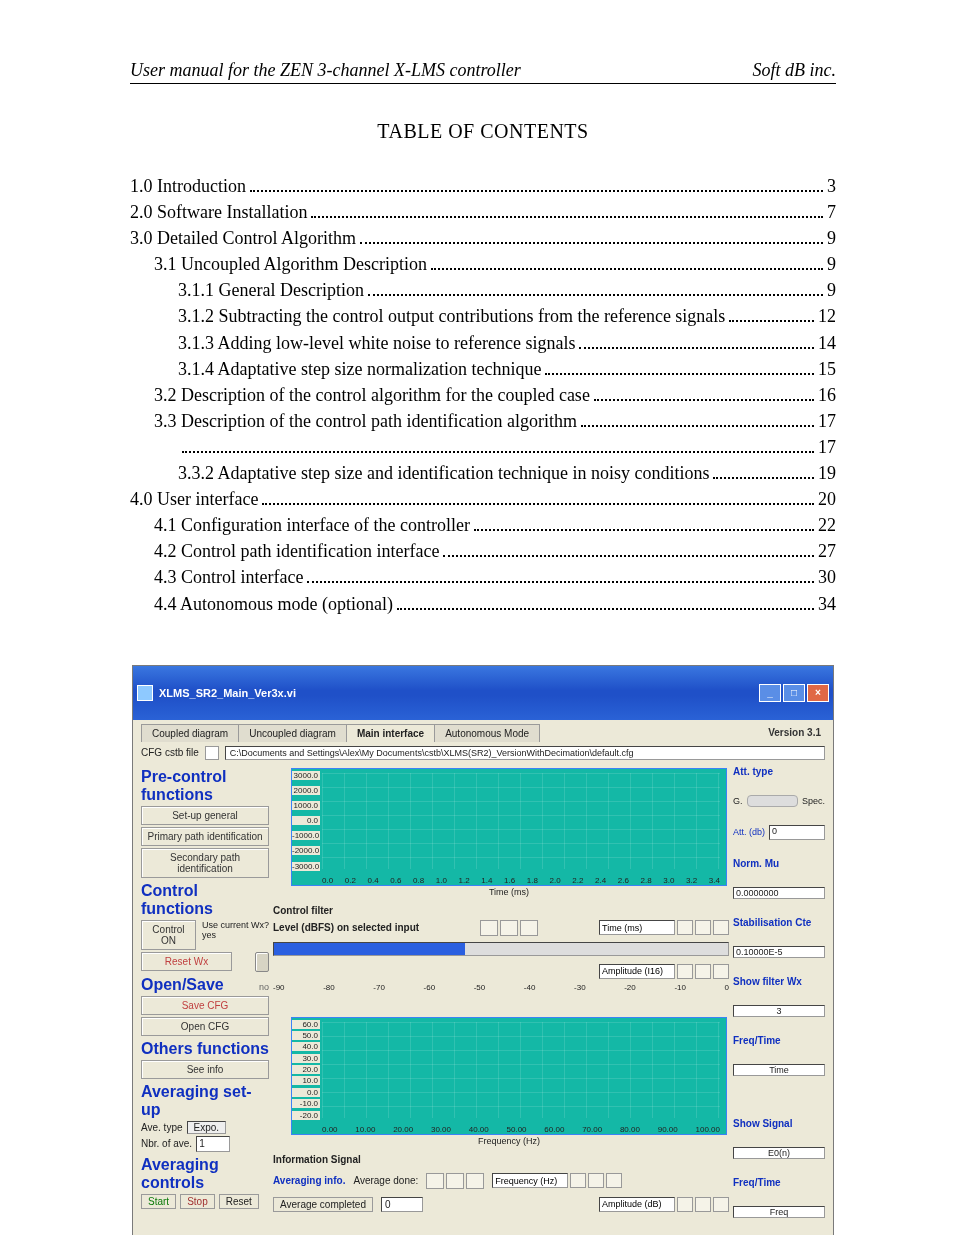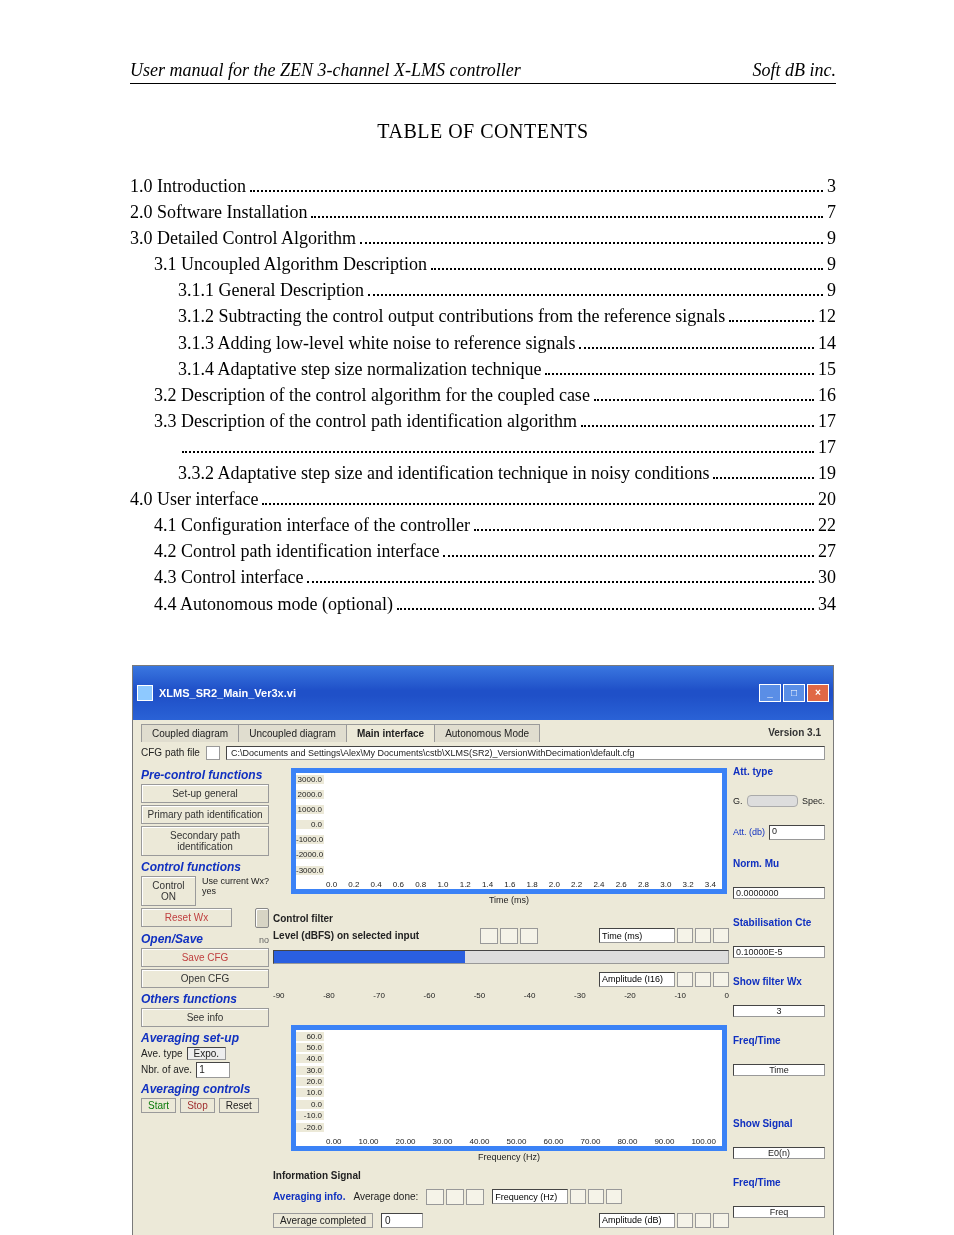--- a/index.html
+++ b/index.html
@@ -93,37 +93,37 @@
     margin-right:-1px;
   }
   .tab.active { background:#ece9d8; font-weight:bold; }
   .version-label { font-size:10px; font-weight:bold; color:#333; padding-right:4px;}
 
   .cfg-row { display:flex; align-items:center; gap:6px; padding:4px 8px; font-size:10px;}
   .cfg-path { flex:1; background:#fff; border:1px inset #999; padding:1px 4px; font-size:9px; overflow:hidden; white-space:nowrap;}
 
   .main-area { display:flex; padding:2px 8px 6px 8px; gap:4px; }
   .sidebar { width:128px; display:flex; flex-direction:column; gap:2px; }
-  .section-label { color:#1030c0; font-weight:bold; font-size:12px; margin-top:2px;font-style:italic; }
+  .section-label { color:#1030c0; font-weight:bold; font-size:16px; margin-top:2px; }
   .sb-btn {
     background:#ece9d8; border:1px solid #9a9a9a; padding:3px 4px; text-align:center;
     font-size:10px; color:#333; box-shadow: inset 1px 1px 0 #fff;
   }
   .sb-btn.tall { line-height:1.1; }
   .use-current { font-size:9px; text-align:left; margin-left:2px; }
   .small-input { width:28px; height:14px; background:#fff; border:1px inset #999; }
   .ave-row { display:flex; align-items:center; gap:4px; font-size:10px;}
   .ave-btns { display:flex; gap:4px; }
   .ave-btn { border:1px solid #9a9a9a; padding:1px 6px; font-size:10px; background:#ece9d8;}
   .ave-btn.green { color:#0a7a0a; }
   .ave-btn.red { color:#a03030; }
 
   .center-col { flex:1; display:flex; flex-direction:column; gap:4px; }
   .plot-box {
-    background:#ffffff; position:relative; height:116px; border:5px solid #3b82f6;
+    background:#14b8a6; position:relative; height:116px; border:1px solid #3b82f6;
   }
   .plot-grid { position:absolute; left:30px; right:6px; top:4px; bottom:16px;
     background-image: linear-gradient(to right, rgba(255,255,255,0.12) 1px, transparent 1px),
                       linear-gradient(to bottom, rgba(255,255,255,0.12) 1px, transparent 1px);
     background-size: 22px 14px;
   }
   .plot-yticks { position:absolute; left:0; top:2px; bottom:14px; width:28px; display:flex; flex-direction:column; justify-content:space-between; font-size:8px; text-align:right; color:#222;}
   .plot-yticks span { background:#ece9d8; padding-right:2px;}
   .plot-xticks { position:absolute; left:30px; right:6px; bottom:0; display:flex; justify-content:space-between; font-size:8px; color:#222;}
   .plot-xlabel { text-align:center; font-size:9px; margin-top:1px; color:#222;}
@@ -278,21 +278,21 @@
       <div class="tabs" id="tabs">
           <div class="tab">Coupled diagram</div>
           <div class="tab">Uncoupled diagram</div>
           <div class="tab active">Main interface</div>
           <div class="tab">Autonomous Mode</div>
         </div>
       <div class="version-label">Version 3.1</div>
     </div>
 
     <div class="cfg-row">
-      <span>CFG path file</span>
+      <span>CFG cstb file</span>
       <span style="width:12px;height:12px;border:1px solid #999;background:#fff;display:inline-block"></span>
       <div class="cfg-path">C:\Documents and Settings\Alex\My Documents\cstb\XLMS(SR2)_VersionWithDecimation\default.cfg</div>
     </div>
 
     <div class="main-area">
 
       <div class="sidebar">
         <div class="section-label">Pre-control functions</div>
         <div class="sb-btn">Set-up general</div>
         <div class="sb-btn tall">Primary path identification</div>

